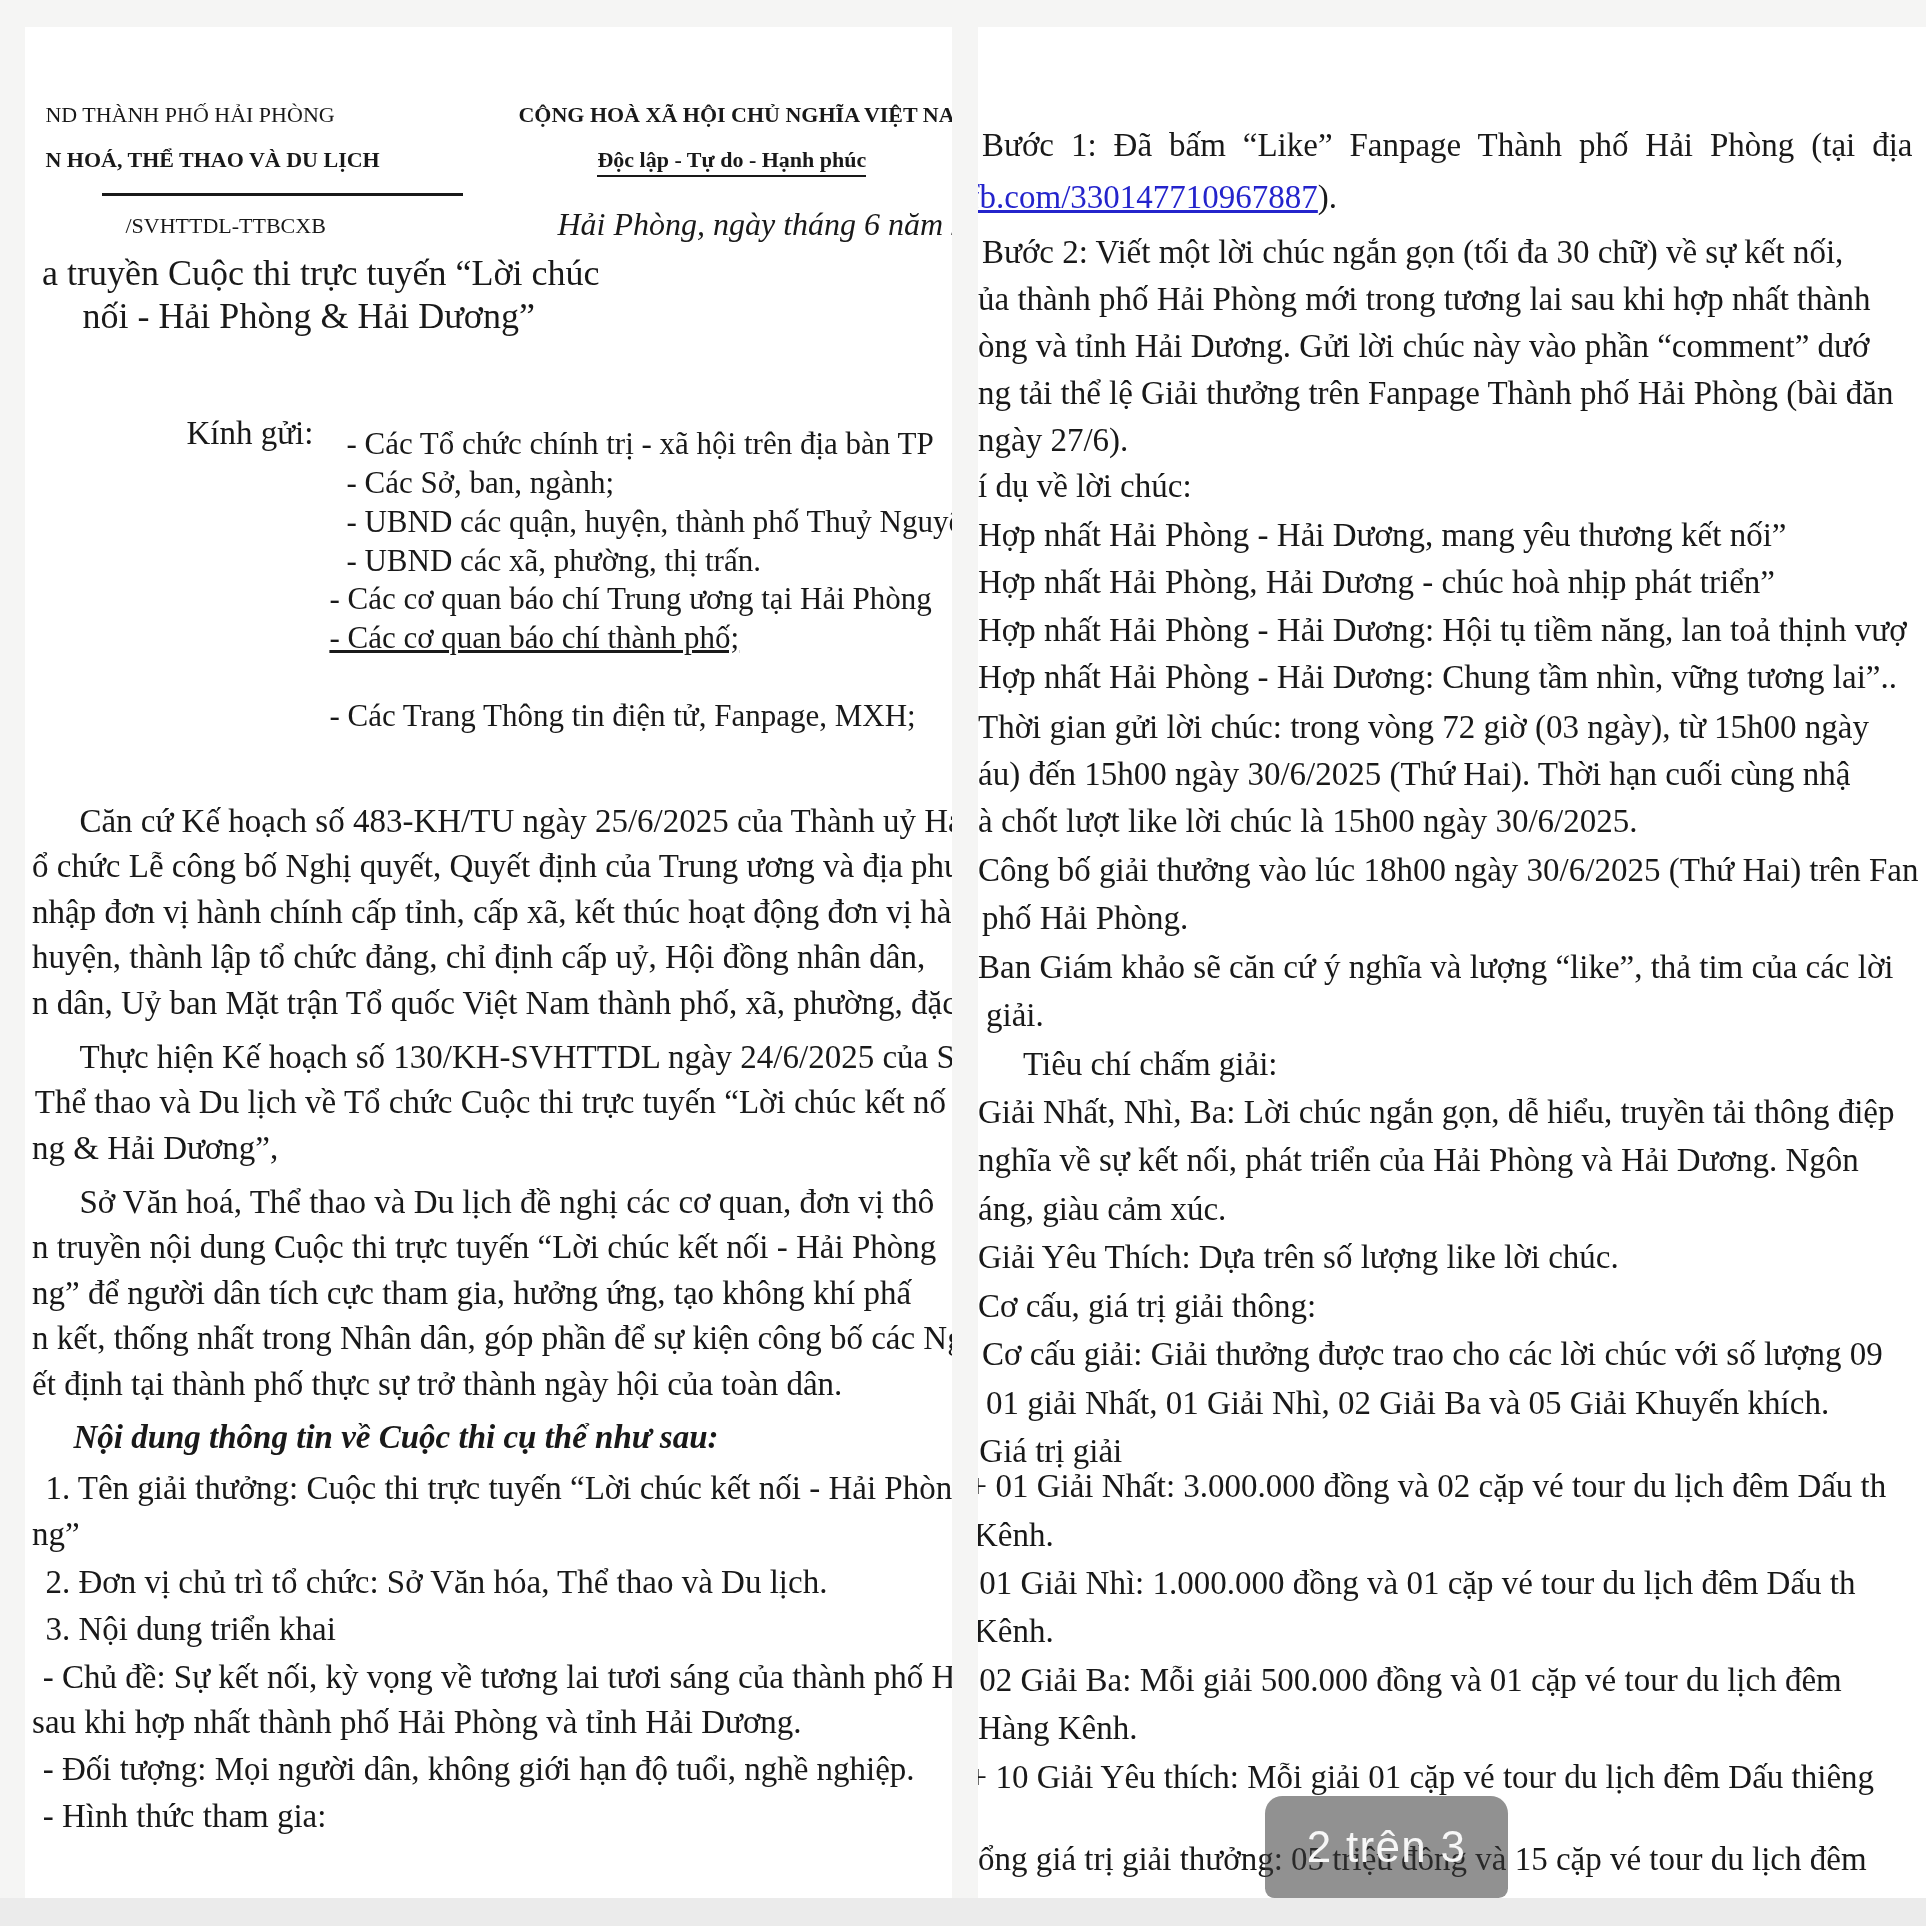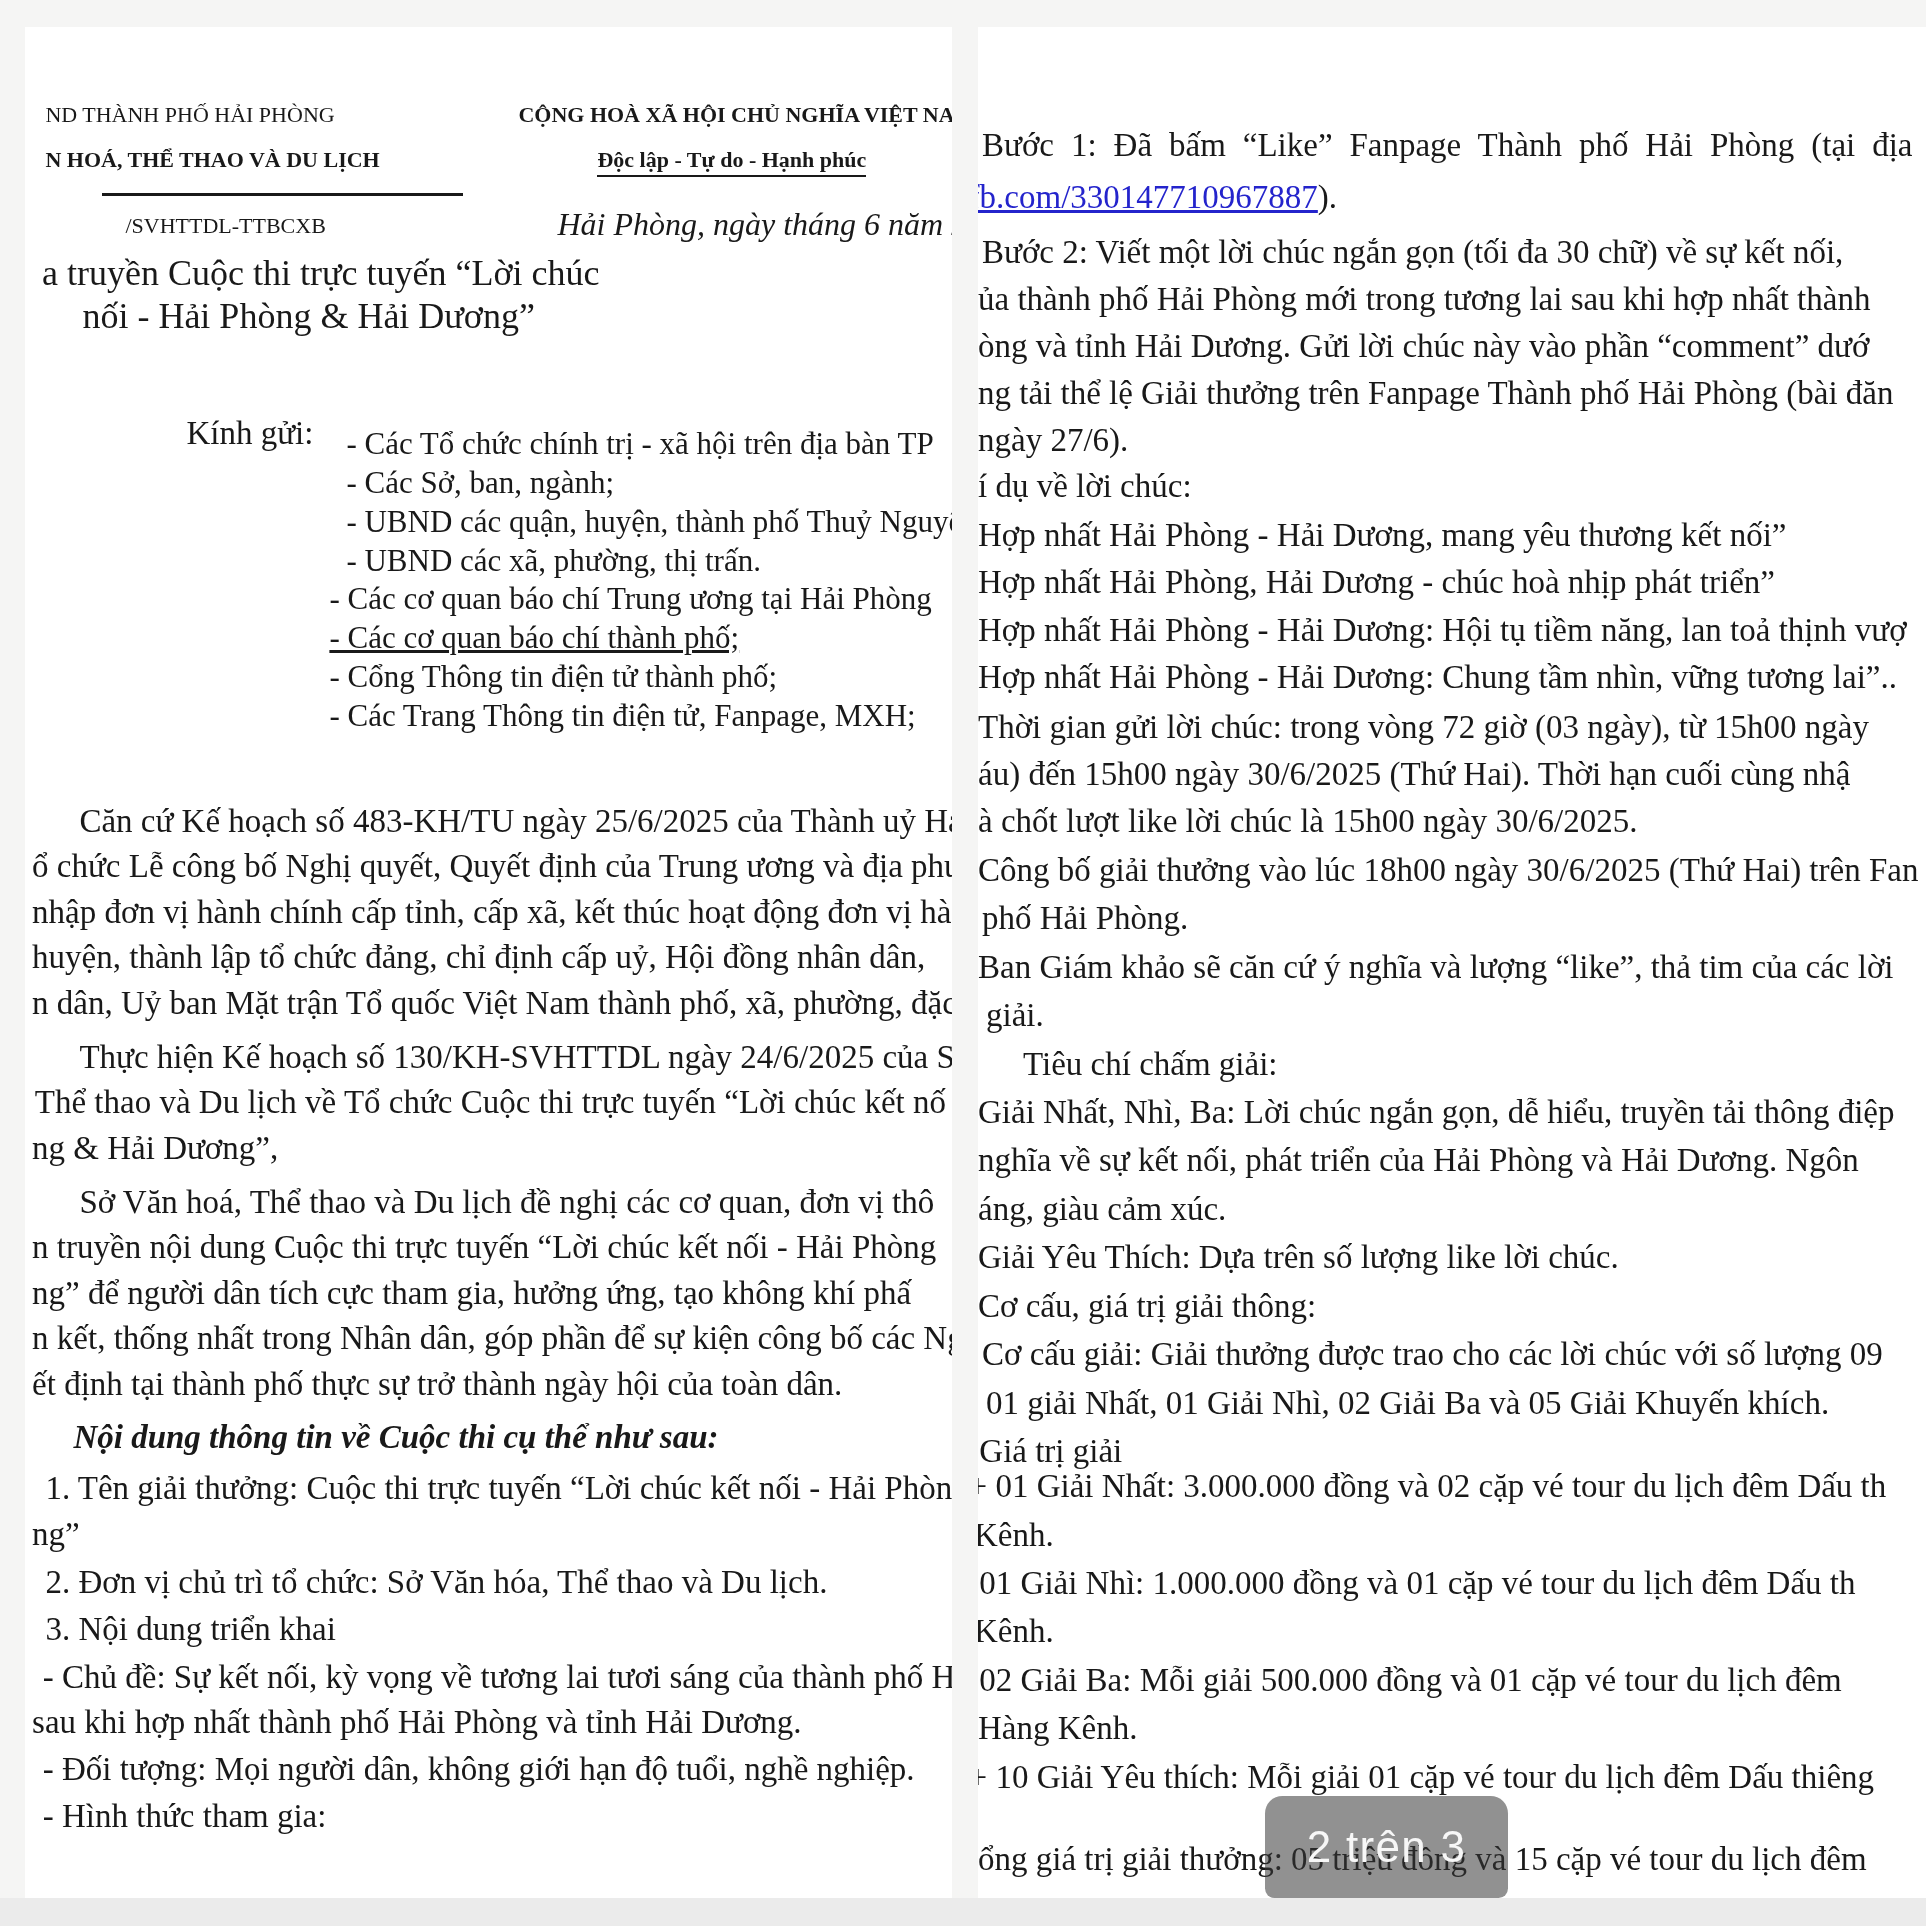--- a/index.html
+++ b/index.html
@@ -42,21 +42,20 @@
   <div class="ln subject" style="top:269px;left:57px;">nối - Hải Phòng &amp; Hải Dương”</div>
 
   <div class="ln" style="top:388px;left:161px;">Kính gửi:</div>
 
   <div class="ln recip" style="top:399px;left:321px;">- Các Tổ chức chính trị - xã hội trên địa bàn TP</div>
   <div class="ln recip" style="top:438px;left:321px;">- Các Sở, ban, ngành;</div>
   <div class="ln recip" style="top:477px;left:321px;">- UBND các quận, huyện, thành phố Thuỷ Nguyên</div>
   <div class="ln recip" style="top:516px;left:321px;">- UBND các xã, phường, thị trấn.</div>
   <div class="ln recip" style="top:554px;left:304px;">- Các cơ quan báo chí Trung ương tại Hải Phòng</div>
   <div class="ln recip" style="top:593px;left:304px;text-decoration:underline;">- Các cơ quan báo chí thành phố;</div>
-  <div class="ln recip" style="top:632px;left:304px;">- Cổng Thông tin điện tử thành phố;</div>
   <div class="ln recip" style="top:671px;left:304px;">- Các Trang Thông tin điện tử, Fanpage, MXH;</div>
 
   <div class="ln" style="top:776px;left:54px;">Căn cứ Kế hoạch số 483-KH/TU ngày 25/6/2025 của Thành uỷ Hải</div>
   <div class="ln" style="top:821px;left:6.7px;">ổ chức Lễ công bố Nghị quyết, Quyết định của Trung ương và địa phư</div>
   <div class="ln" style="top:867px;left:6.7px;">nhập đơn vị hành chính cấp tỉnh, cấp xã, kết thúc hoạt động đơn vị hàn</div>
   <div class="ln" style="top:912px;left:6.7px;">huyện, thành lập tổ chức đảng, chỉ định cấp uỷ, Hội đồng nhân dân,</div>
   <div class="ln" style="top:958px;left:6.7px;">n dân, Uỷ ban Mặt trận Tổ quốc Việt Nam thành phố, xã, phường, đặc</div>
   <div class="ln" style="top:1012px;left:54px;">Thực hiện Kế hoạch số 130/KH-SVHTTDL ngày 24/6/2025 của S</div>
   <div class="ln" style="top:1057px;left:9.4px;">Thể thao và Du lịch về Tổ chức Cuộc thi trực tuyến “Lời chúc kết nố</div>
   <div class="ln" style="top:1103px;left:6.7px;">ng &amp; Hải Dương”,</div>

